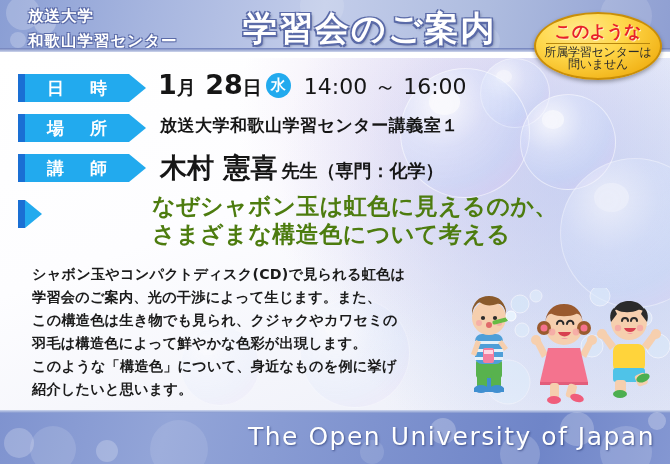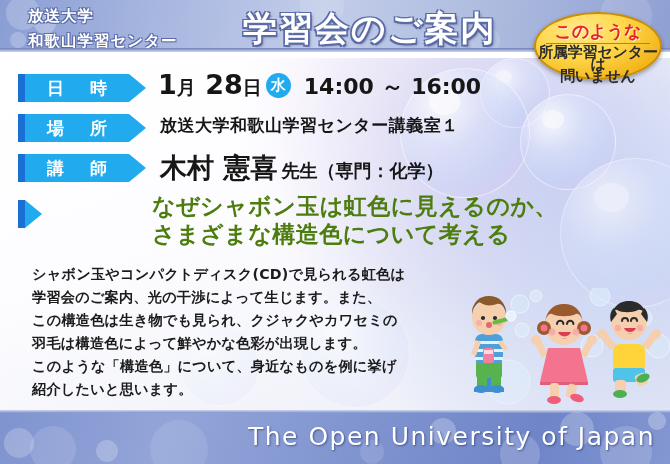--- a/index.html
+++ b/index.html
@@ -59,21 +59,21 @@
     box-shadow: 0 2px 4px rgba(0,0,0,.35);
     text-align: center; z-index: 6;
   }
   .badge-main {
     color: #e8202a; font-weight: bold; font-size: 17px;
     letter-spacing: 0px; margin-top: 7px; line-height: 20px;
     text-shadow: 1px 1px 0 #fff6c4;
   }
   .badge-rule { width: 104px; height: 1px; background: #b8860b; margin: 2px auto 2px; }
   .badge-sub {
-    color: #2b2b2b; font-size: 15px; font-weight: bold; line-height: 12px;
+    color: #2b2b2b; font-size: 12px; font-weight: normal; line-height: 12px;
     letter-spacing: -0.2px;
   }
 
   
   .bodybg {
     position: absolute; left: 0; top: 58px; width: 670px; height: 352px;
     background:
       radial-gradient(circle at 560px 120px, rgba(186,200,240,.55) 0%, rgba(255,255,255,0) 46%),
       radial-gradient(circle at 470px 60px, rgba(208,186,230,.45) 0%, rgba(255,255,255,0) 42%),
       radial-gradient(circle at 640px 190px, rgba(176,192,236,.45) 0%, rgba(255,255,255,0) 45%),
@@ -131,21 +131,21 @@
   #row-lecturer  { top: 154px; }
   #row-theme     { top: 200px; }
 
   .val-date { left: 158px; top: -5px; font-size: 27px; font-weight: bold; letter-spacing: 0px; }
   .val-date .small { font-size: 19px; font-weight: bold; }
   .val-date .dow {
     display: inline-block; width: 25px; height: 25px; line-height: 25px;
     border-radius: 50%; background: #22aaee; color: #fff;
     font-size: 15px; text-align: center; vertical-align: 4px; margin: 0 4px;
   }
-  .val-date .time { font-size: 22px; font-weight: bold; margin-left: 9px; letter-spacing: 0px; margin-top: 44px; }
+  .val-date .time { font-size: 22px; font-weight: normal; margin-left: 9px; letter-spacing: 0px; margin-top: 44px; }
 
   .val-place { left: 160px; top: 0px; font-size: 17px; font-weight: bold; letter-spacing: 0.5px; }
 
   .val-lect { left: 160px; top: -4px; font-size: 27px; font-weight: bold; }
   .val-lect .suffix { font-size: 18px; font-weight: bold; margin-left: 4px; }
 
   .val-theme {
     left: 152px; top: -8px; font-size: 23px; font-weight: bold;
     line-height: 28px; color: #4d7c0f; letter-spacing: 0.5px;
   }

